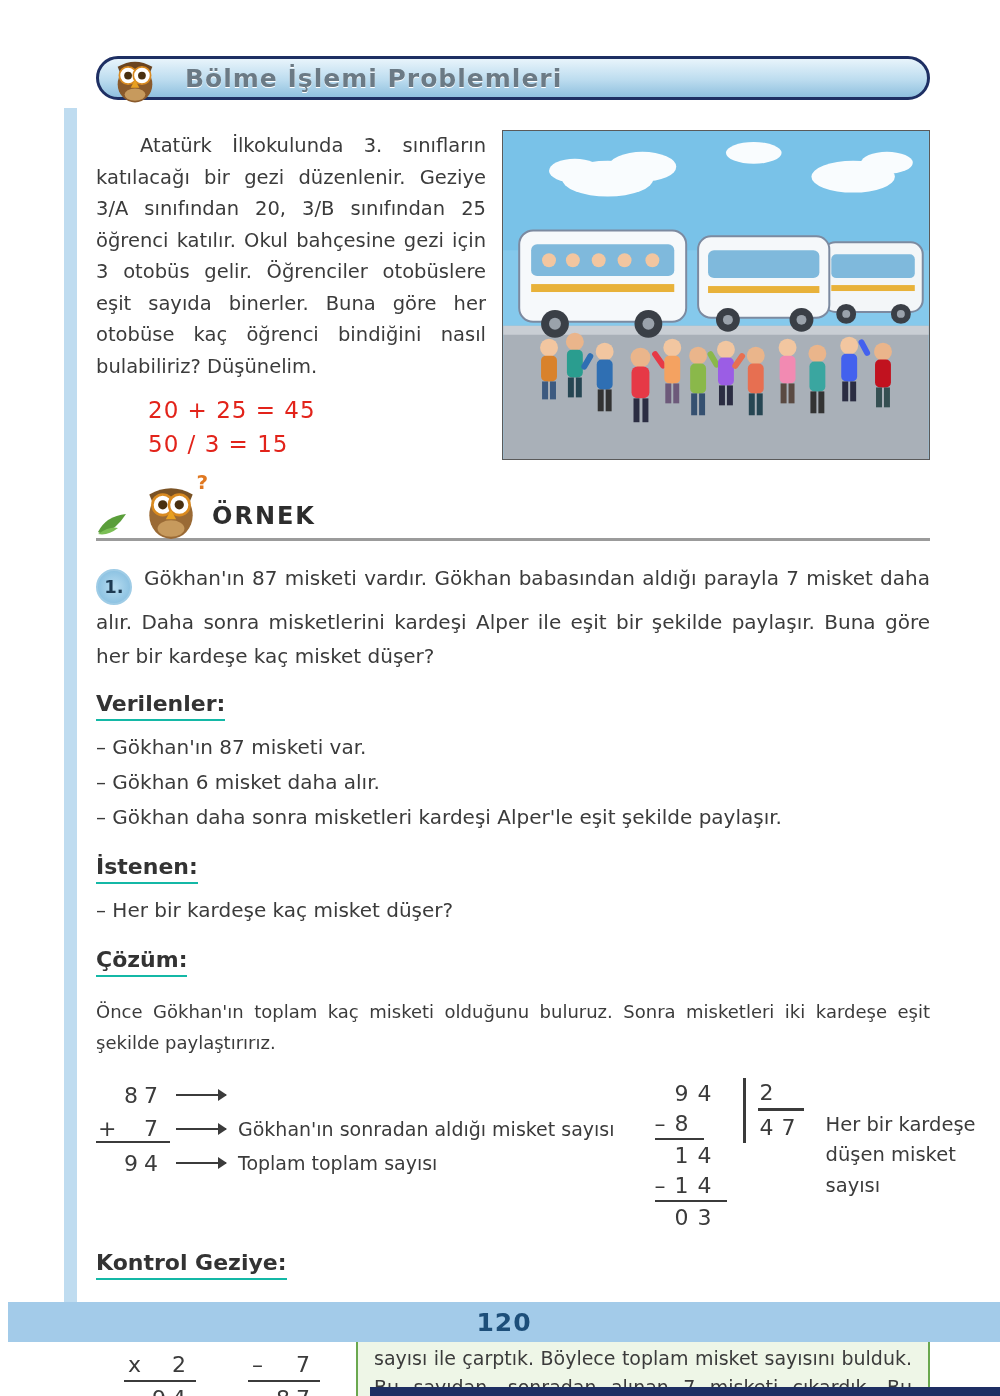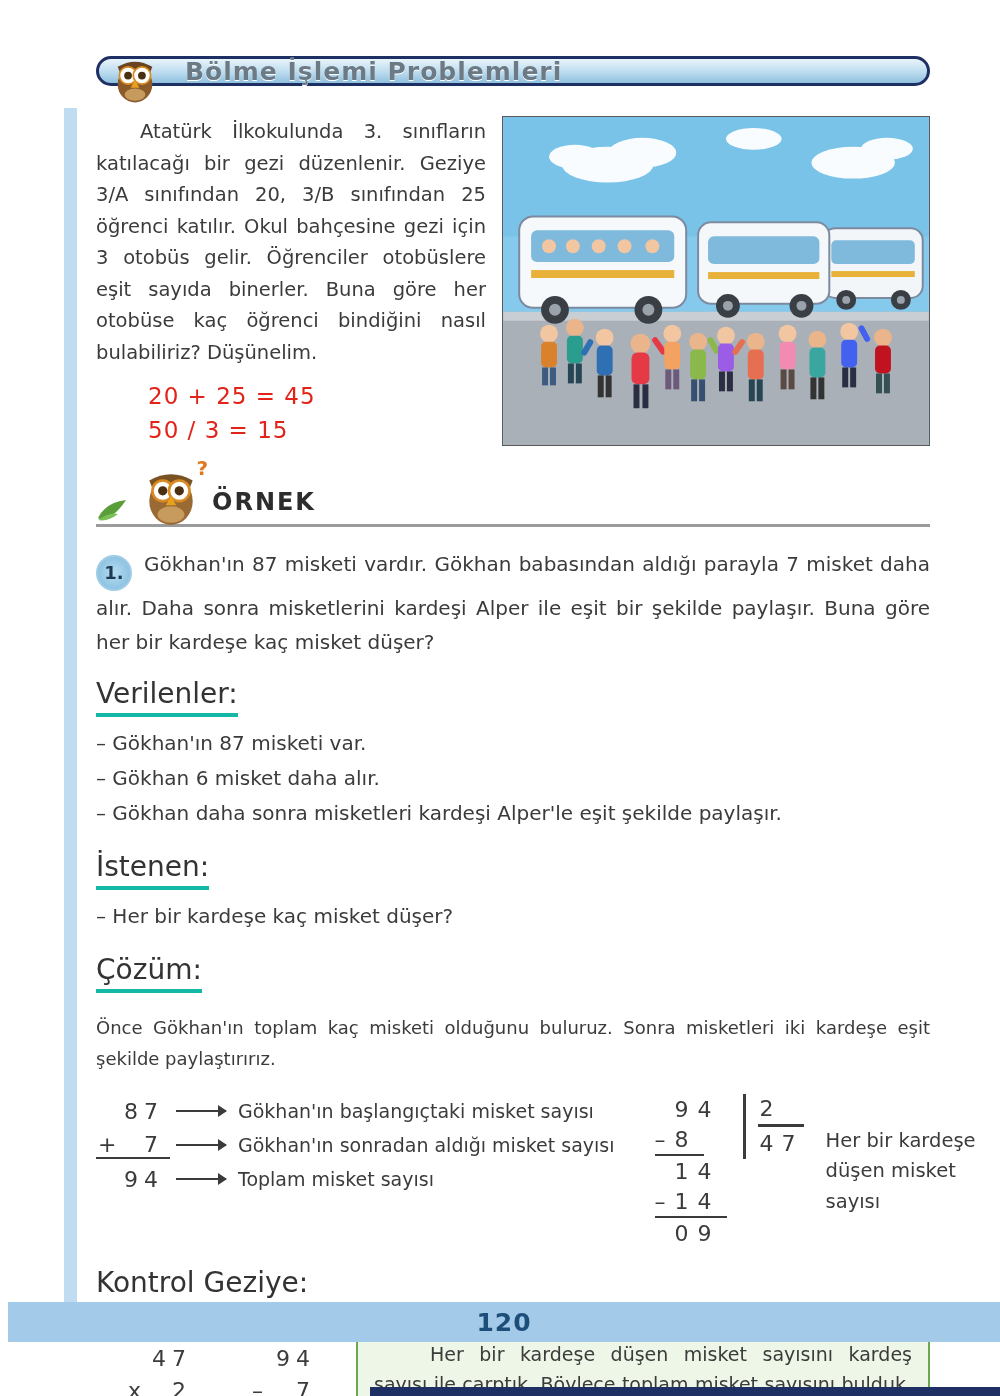--- a/index.html
+++ b/index.html
@@ -3,21 +3,21 @@
 <meta charset="utf-8">
 <style>
   html,body { margin:0; padding:0; background:#ffffff; }
   body { width:1000px; height:1396px; position:relative; font-family:"DejaVu Sans", sans-serif; color:#3b3b3b; overflow:hidden; }
 
   .left-strip { position:absolute; left:64px; top:108px; bottom:94px; width:13px; background:#bfdcf0; }
 
   .content { position:relative; padding:56px 70px 0 96px; }
 
   
-  .header-pill { position:relative; height:30px; border:3px solid #1e2f63; border-radius:26px;
+  .header-pill { position:relative; height:44px; border:3px solid #1e2f63; border-radius:26px;
     background:linear-gradient(#e8f4fb 0%, #bcdcef 55%, #8fc0de 100%);
     display:flex; align-items:center; padding-left:86px; box-sizing:border-box; }
   .header-owl { position:absolute; left:10px; top:-6px; width:52px; height:52px; }
   .header-title { font-size:25px; font-weight:bold; color:#6b7a85; letter-spacing:1px; text-shadow:0 1px 0 #fff; }
 
   
   .intro { display:flex; gap:16px; margin-top:30px; }
   .intro-left { width:392px; }
   .intro-para { margin:0; font-size:19.5px; line-height:1.62; text-align:justify; text-indent:44px; }
   .equations { margin:10px 0 0 52px; color:#e2231a; font-size:23px; line-height:1.5; letter-spacing:1px; }
@@ -32,22 +32,22 @@
   .qmark { position:absolute; right:-6px; top:-10px; color:#e07820; font-weight:bold; font-size:20px; }
 
   
   .problem { margin:20px 0 0 0; font-size:20px; line-height:1.7; text-align:justify; }
   .num-badge { display:inline-flex; width:36px; height:36px; border-radius:50%;
     background:radial-gradient(#b7dcf0, #7db9dd); border:2px solid #9fcce6;
     align-items:center; justify-content:center; font-weight:bold; color:#1d3a52;
     font-size:18px; margin-right:12px; vertical-align:-8px; box-sizing:border-box; }
 
   
-  .sec-heading { display:inline-block; font-size:28px; font-weight:normal; color:#333;
-    border-bottom:4px solid #14b8a6; padding-bottom:3px; margin:18px 0 8px 0; }
+  .sec-heading { display:inline-block; font-size:22px; font-weight:bold; color:#333;
+    border-bottom:2px solid #14b8a6; padding-bottom:3px; margin:18px 0 8px 0; }
   .bullet { font-size:20px; line-height:1.65; margin:2px 0; }
   .body-para { margin:12px 0 0 0; font-size:18px; line-height:1.7; text-align:justify; }
 
   
   .work-area { display:flex; align-items:flex-start; margin-top:20px; }
   .addition { flex:none; font-size:22px; }
   .add-row { display:flex; align-items:center; height:34px; }
   .add-num { width:74px; display:flex; align-items:center; box-sizing:border-box; padding:0 6px 0 2px; letter-spacing:6px; justify-content:flex-end; }
   .add-num .plus { margin-right:auto; letter-spacing:0; }
   .add-sum-line { border-bottom:2px solid #3b3b3b; }
@@ -294,34 +294,33 @@
     <div>
       <div class="sec-heading">Çözüm:</div>
       <p class="body-para">Önce Gökhan'ın toplam kaç misketi olduğunu buluruz. Sonra misketleri iki kardeşe eşit şekilde paylaştırırız.</p>
 
       <div class="work-area">
 
         <div class="addition">
           <div class="add-row">
             <span class="add-num">87</span>
             <span class="arrow"></span>
-            <span class="add-label">Gökhan'ın başlangıçtaki misket sayısı</span>
           </div>
           <div class="add-row">
             <span class="add-num add-sum-line">
                 <span class="plus">+</span>
                 <span>7</span>
               </span>
             <span class="arrow"></span>
             <span class="add-label">Gökhan'ın sonradan aldığı misket sayısı</span>
           </div>
           <div class="add-row">
             <span class="add-num">94</span>
             <span class="arrow"></span>
-            <span class="add-label">Toplam misket sayısı</span>
+            <span class="add-label">Toplam toplam sayısı</span>
           </div>
         </div>
 
         <div class="division-wrap">
           <div class="division">
             <div class="div-main">
               <div class="div-left">
                 <div class="d-row">
                     <span class="d-sign"></span>
                     <span class="d-digits">94</span>
@@ -333,21 +332,21 @@
                 <div class="d-row">
                     <span class="d-sign"></span>
                     <span class="d-digits">14</span>
                   </div>
                 <div class="d-row d-underline">
                     <span class="d-sign">–</span>
                     <span class="d-digits">14</span>
                   </div>
                 <div class="d-row">
                     <span class="d-sign"></span>
-                    <span class="d-digits">09</span>
+                    <span class="d-digits">03</span>
                   </div>
               </div>
               <div class="div-right">
                 <div class="d-divisor">2</div>
                 <div class="d-quotient">47</div>
               </div>
             </div>
           </div>
           <div class="div-label">Her bir kardeşe düşen misket sayısı</div>
         </div>

